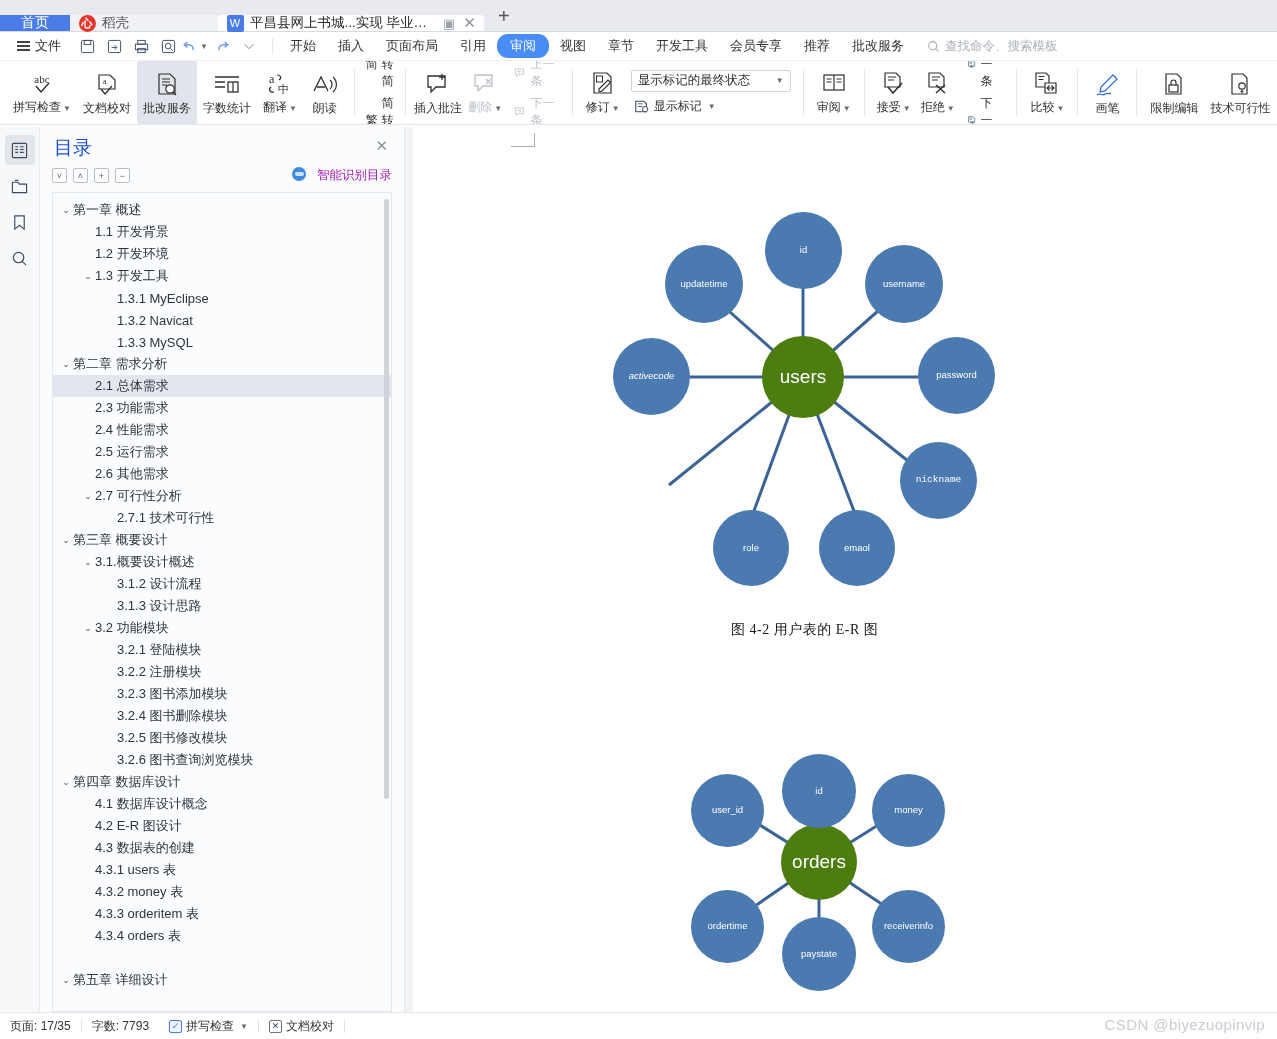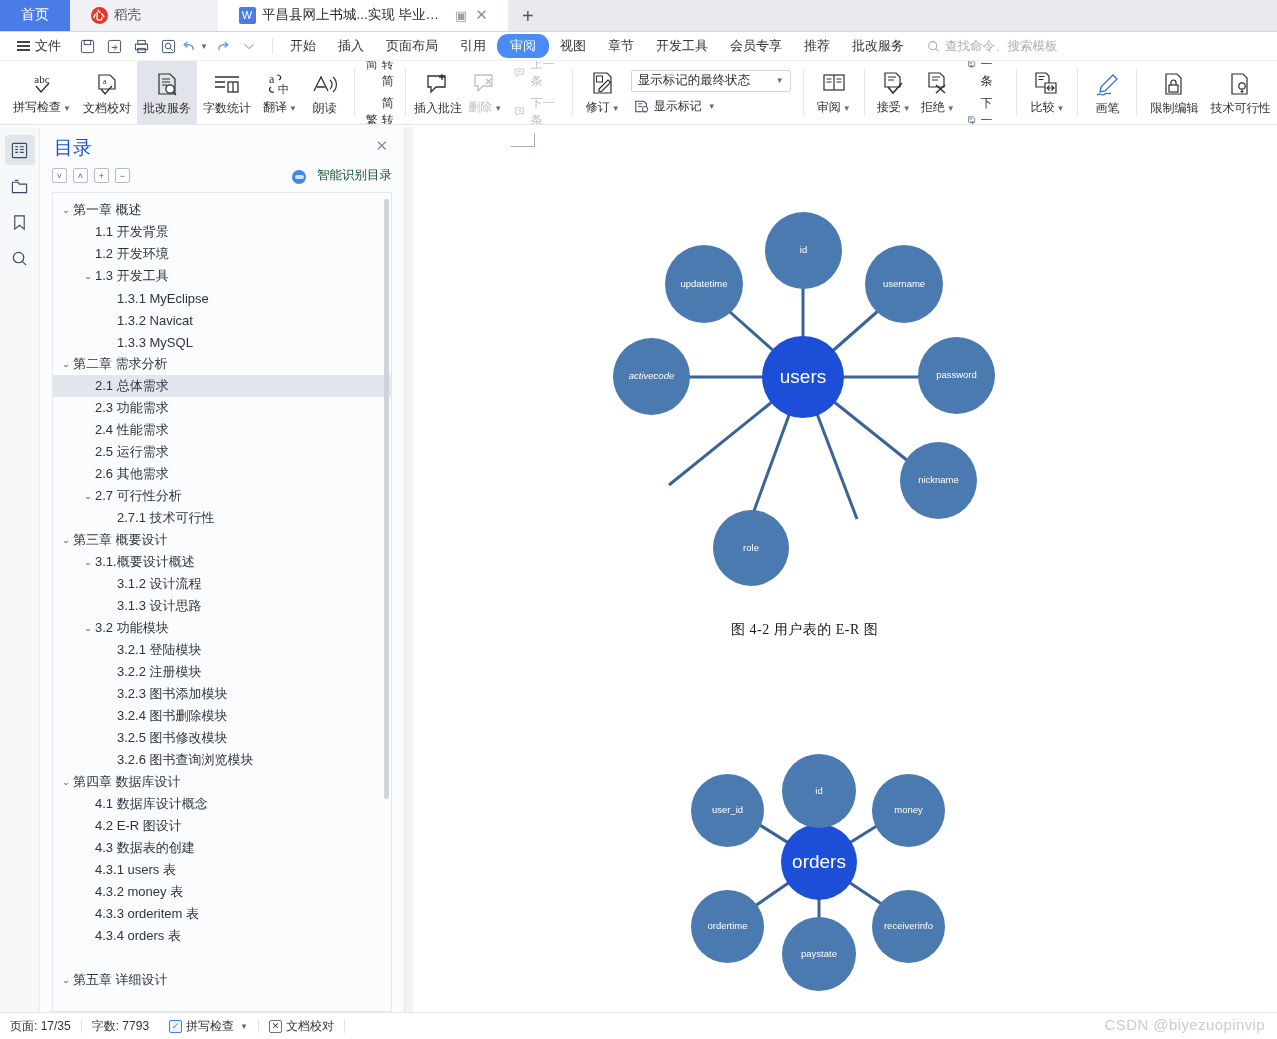--- a/index.html
+++ b/index.html
@@ -10,22 +10,22 @@
   }
   body { position: relative; }
 
   
   .tabbar {
     height: 32px; background: #e8eaf0;
     display: flex; align-items: flex-end;
     border-bottom: 1px solid #d6d9e0;
   }
   .tab {
-    height: 32px; display: flex; align-items: center; gap: 6px;
-    padding: 0 20px; font-size: 13.5px; color: #333;
+    height: 16px; display: flex; align-items: center; gap: 6px;
+    padding: 0 8px; font-size: 13.5px; color: #333;
     position: relative; cursor: default;
   }
   .tab.home {
     background: #4a7ce8; color: #fff; width: 70px;
     justify-content: center; font-size: 14px;
   }
   .tab.docer { background: #f0f1f5; width: 148px; color: #555; }
   .tab.active {
     background: #ffffff; min-width: 228px;
     border-top-left-radius: 4px; border-top-right-radius: 4px;
@@ -129,22 +129,22 @@
   .nav-title { font-size: 19px; color: #1d4ed8; padding-left: 2px; }
   .nav-close { color: #8b8f99; font-size: 15px; cursor: pointer; padding: 2px 4px; }
   .nav-tools { display: flex; align-items: center; justify-content: space-between; margin-top: 6px; }
   .nav-tool-left { display: flex; gap: 6px; }
   .sqbtn {
     width: 15px; height: 15px; border: 1px solid #b9bdc6; border-radius: 2px;
     display: flex; align-items: center; justify-content: center;
     font-size: 9px; color: #5c616b; cursor: pointer; background: #fff;
   }
   .smart-toc {
-    display: flex; align-items: flex-end; gap: 11px; font-size: 12.5px;
-    color: #14532d; cursor: pointer;
+    display: flex; align-items: flex-start; gap: 11px; font-size: 12.5px;
+    color: #a21caf; cursor: pointer;
   }
   .smart-dot {
     width: 14px; height: 14px; border-radius: 50%; background: #3f8ae0;
     display: inline-block; position: relative;
   }
   .smart-dot::after {
     content: ""; position: absolute; left: 2.5px; top: 5px;
     width: 9px; height: 4px; border-radius: 2px; background: #cfe3f8;
   }
   .toc-box {
@@ -172,21 +172,21 @@
   .margin-mark {
     position: absolute; left: 98px; top: 6px; width: 24px; height: 14px;
     border-right: 1px solid #a9adb4; border-bottom: 1px solid #a9adb4;
   }
   .er { position: absolute; }
   .node {
     position: absolute; border-radius: 50%; background: #4a7ab0;
     color: #fff; display: flex; align-items: center; justify-content: center;
     font-size: 9.5px; text-align: center; line-height: 1.1;
   }
-  .node.center { background: #1d4ed8; font-size: 19px; }
+  .node.center { background: #4d7c0f; font-size: 19px; }
   .figcap {
     position: absolute; font-size: 14px; color: #1a1a1a;
     font-family: "Liberation Serif", serif; letter-spacing: .5px;
   }
 
   
   .statusbar {
     position: absolute; left: 0; right: 0; bottom: 0; height: 27px;
     background: #fff; border-top: 1px solid #e4e7ec;
     display: flex; align-items: center; font-size: 12px; color: #333;
@@ -789,21 +789,22 @@
           <line x1="210" y1="210" x2="76" y2="318"></line>
           <line x1="210" y1="210" x2="58" y2="210"></line>
           <line x1="210" y1="210" x2="111" y2="122"></line>
         </g>
       </svg>
       <div class="er" style="left:180px; top:40px; width:420px; height:420px;">
         <div class="node center" style="left:169px; top:169px; width:82px; height:82px;">users</div>
         <div class="node" style="left:172px; top:45px; width:77px; height:77px;">id</div>
         <div class="node" style="left:272px; top:78px; width:78px; height:78px;">username</div>
         <div class="node" style="left:325px; top:170px; width:77px; height:77px;">password</div>
-        <div class="node" style="left:307px; top:275px; width:77px; height:77px;">nickname</div>
+        <div class="node" style="left:307px; top:275px; width:77px; height:77px;font-family:Liberation Mono, monospace;">nickname</div>
+        <div class="node" style="left:226px; top:343px; width:76px; height:76px;">emaol</div>
         <div class="node" style="left:120px; top:343px; width:76px; height:76px;">role</div>
         <div class="node" style="left:20px; top:171px; width:77px; height:77px;font-style:italic;">activecode</div>
         <div class="node" style="left:72px; top:78px; width:78px; height:78px;">updatetime</div>
       </div>
 
       <div class="figcap" style="left:318px; top:494px;">图 4-2  用户表的 E-R 图</div>
 
       <svg class="er" style="left:250px; top:575px;" width="340" height="300">
         <g stroke="#3b6494" stroke-width="3" fill="none">
           <line x1="156" y1="160" x2="156" y2="92"></line>

